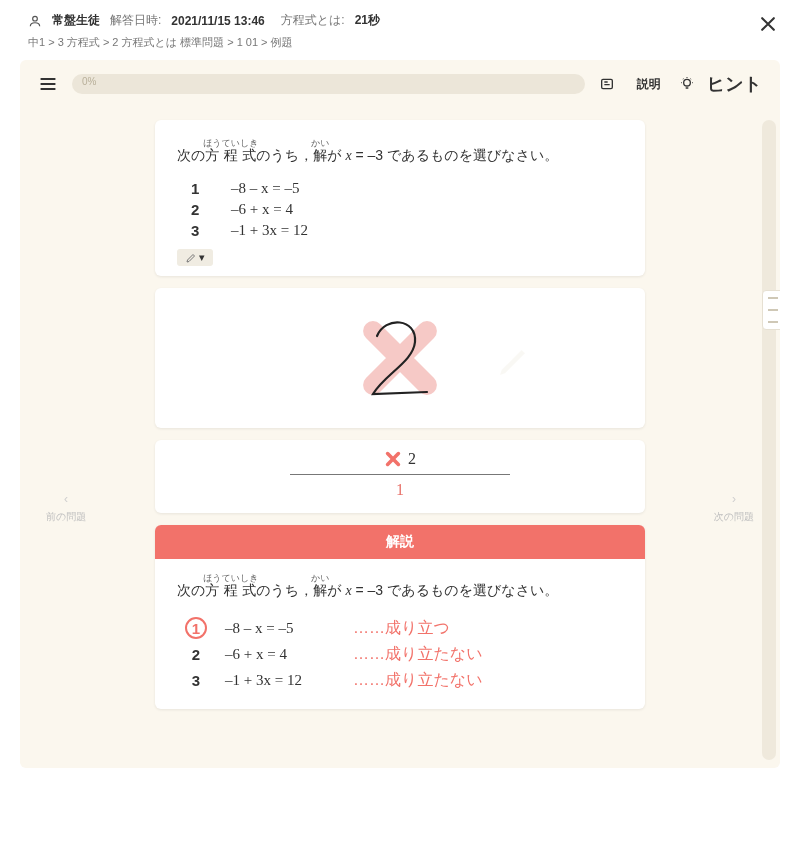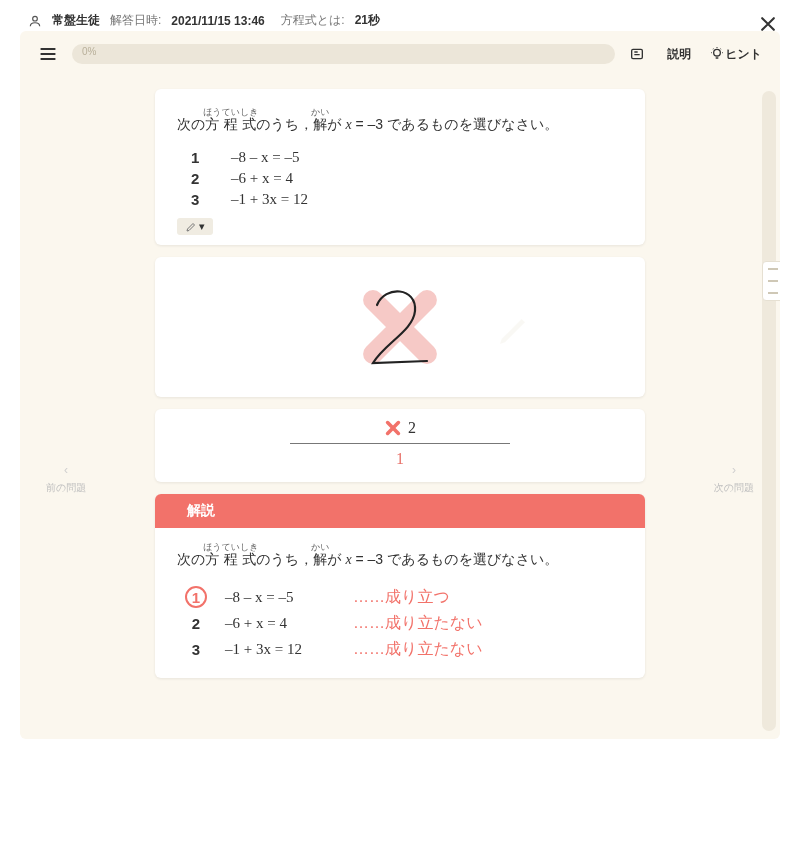--- a/index.html
+++ b/index.html
@@ -18,21 +18,21 @@
 
   
   .stage-wrap { position: relative; margin: 0 20px; }
   .stage { background: #fbf7ee; border-radius: 6px; padding: 8px 8px 4px 8px; position: relative; height: 708px; overflow: hidden; }
 
   .topbar { display: flex; align-items: center; gap: 10px; padding: 2px 6px 8px 6px; }
   .hamb { width: 28px; height: 26px; display:flex; align-items:center; justify-content:center; cursor:pointer; }
   .progress { flex: 1; height: 20px; background: #ece6d9; border-radius: 10px; position: relative; }
   .progress span { position:absolute; left:10px; top:2px; font-size:10px; color:#b9b09a; }
   .exp-btn { display:flex; align-items:center; gap:22px; font-size:12px; font-weight:700; cursor:pointer; padding:2px 4px; }
-  .hint-btn { display:flex; align-items:center; gap:0; font-size:12px; font-weight:700; cursor:pointer; padding:2px 4px; }
+  .hint-btn { display:flex; align-items:center; gap:12px; font-size:18px; font-weight:700; cursor:pointer; padding:2px 4px; }
 
   .col { width: 490px; margin: 14px auto; }
   .card { background: #fff; border-radius: 6px; box-shadow: 0 1px 3px rgba(0,0,0,0.08); margin-bottom: 12px; }
   .q-card { padding: 18px 22px 8px 22px; }
   .q-text { font-size: 14px; line-height: 2.1; }
   ruby rt { font-size: 9px; color:#666; }
   .mi { font-family: "Times New Roman", serif; font-style: italic; }
   .choices { margin: 10px 0 6px 14px; }
   .choice-row { display:flex; align-items:center; gap:26px; margin: 4px 0; font-family: "Times New Roman", serif; font-size: 15px; }
   .choice-row .n { font-weight: 700; font-style: normal; width: 14px; font-family: sans-serif;}
@@ -42,21 +42,21 @@
   .big-x { width: 90px; height: 90px; position:absolute; }
   .hand2 { position: relative; z-index: 2; }
   .pencil { position:absolute; right: 110px; top: 52px; opacity:.25; }
 
   .score-card { padding: 10px 20px 14px 20px; text-align:center; font-family:"Times New Roman", serif; }
   .score-top { display:flex; align-items:center; justify-content:center; gap:6px; font-size:16px; }
   .score-line { border-top: 1px solid #777; width: 220px; margin: 6px auto; }
   .score-bot { color: #e8726a; font-size: 16px; }
 
   .expl-card { padding: 0 0 12px 0; }
-  .expl-head { background: #f2726a; color:#fff; font-weight:700; padding:8px 32px; border-radius:6px 6px 0 0; font-size:14px;}
+  .expl-head { background: #f2726a; color:#fff; font-weight:700; padding:8px 5px; border-radius:6px 6px 0 0; font-size:14px;text-align:center;}
   .expl-body { padding: 14px 22px 2px 22px; }
   .expl-choices { margin: 12px 0 0 8px; }
   .erow { display:flex; align-items:center; gap:18px; font-family:"Times New Roman",serif; font-size:15px; margin:4px 0;}
   .erow .badge { width:22px; height:22px; display:flex; align-items:center; justify-content:center; font-weight:700; font-style:normal; font-family:sans-serif; border-radius:50%; }
   .erow .badge.ok { border:2px solid #f2726a; color:#f2726a; }
   .erow .eq { width: 110px; }
   .erow .note { color:#f2726a; font-family: sans-serif; font-size:16px; }
 
   .side-scroll { position:absolute; right:4px; top:60px; width:14px; height:640px; background:#efe9dc; border-radius:8px; }
   .side-handle { position:absolute; right:-4px; top:230px; width:22px; height:40px; display:flex; flex-direction:column; justify-content:space-between; align-items:center; background:#fff; border:1px solid #e6e0d2; border-radius:4px; padding:6px 0;}
@@ -85,20 +85,21 @@
     <span class="val">2021/11/15 13:46</span>
     <span class="lbl" style="margin-left:6px;">方程式とは:</span>
     <span class="val">21秒</span>
   </div>
   <div class="close">
     <svg viewBox="0 0 24 24" width="20" height="20" stroke="#333" stroke-width="2.5" stroke-linecap="round">
         <path d="M5 5 L19 19 M19 5 L5 19"></path>
       </svg>
   </div>
 
+  <div class="breadcrumb">中1 &gt; 3 方程式 &gt; 2 方程式とは 標準問題 &gt; 1 01 &gt; 例題</div>
 
   <div class="stage-wrap">
     <div class="stage">
 
       <div class="topbar">
         <div class="hamb">
           <svg viewBox="0 0 24 24" width="20" height="20" stroke="#333" stroke-width="2.4" stroke-linecap="round">
               <path d="M4 6h16M4 12h16M4 18h16"></path>
             </svg>
         </div>

